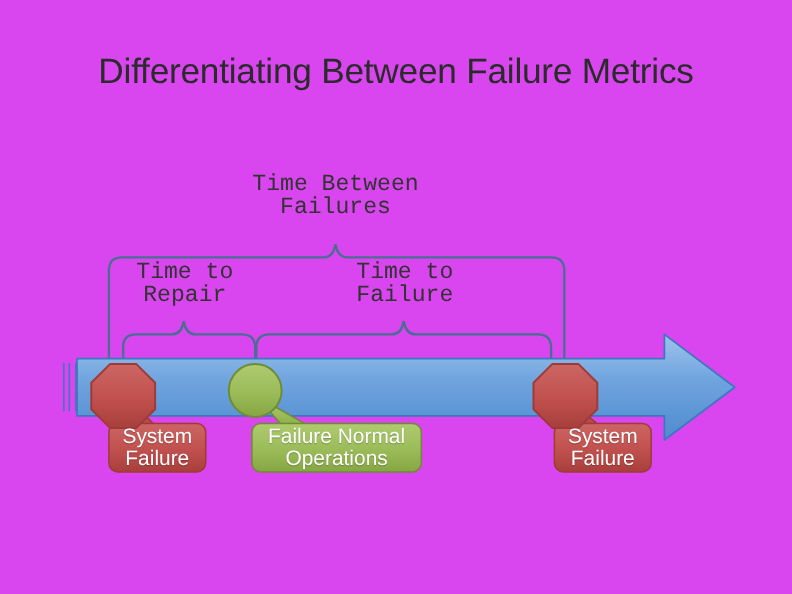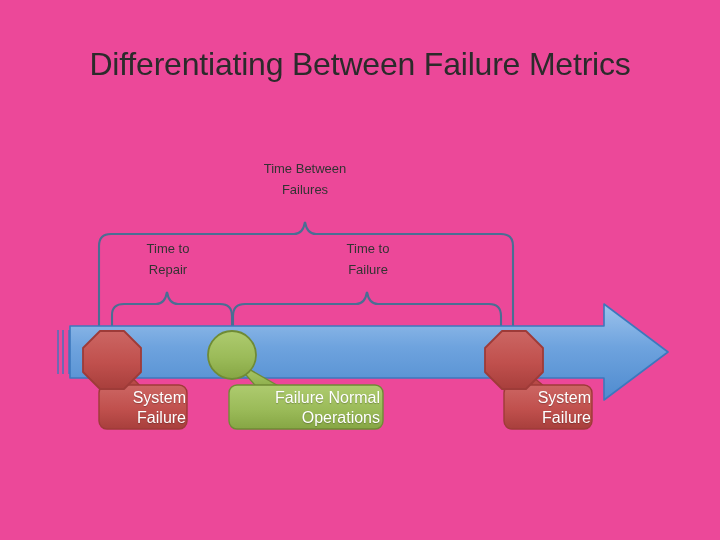--- a/index.html
+++ b/index.html
@@ -14,52 +14,52 @@
     color: #3b3b3b;
     overflow: hidden;
     position: relative;
   }
   #slide {
     position: absolute;
     left: 0;
     top: 0;
     width: 720px;
     height: 540px;
-    background: #ec4899;
+    background: #d946ef;
   }
   #slide-title {
     position: absolute;
     left: 0;
     top: 46px;
     width: 720px;
     text-align: center;
     font-size: 32px;
     font-weight: 400;
     letter-spacing: -0.2px;
     color: #2b2b2b;
     font-family: "Liberation Sans", sans-serif;
   }
   .dg-label {
     position: absolute;
     text-align: center;
-    font-size: 13px;
+    font-size: 21px;
     line-height: 21px;
     color: #333333;
     white-space: pre-line;
-    font-family: Liberation Sans, sans-serif;
+    font-family: Liberation Mono, monospace;
   }
   #label-tbf { left: 225px; top: 158px; width: 160px; }
   #label-ttr { left: 106px; top: 238px; width: 124px; }
   #label-ttf { left: 306px; top: 238px; width: 124px; }
 
   .callout-text {
     position: absolute;
-    text-align: right;
+    text-align: center;
     color: #ffffff;
-    font-size: 16px;
+    font-size: 19px;
     line-height: 20px;
     white-space: pre-line;
     font-family: "Liberation Sans", sans-serif;
     text-shadow: 0 1px 1px rgba(0,0,0,0.25);
   }
   #calltext-left   { left: 100px; top: 388px; width: 86px; }
   #calltext-mid    { left: 232px; top: 388px; width: 148px; }
   #calltext-right  { left: 505px; top: 388px; width: 86px; }
 
   svg.layer {

